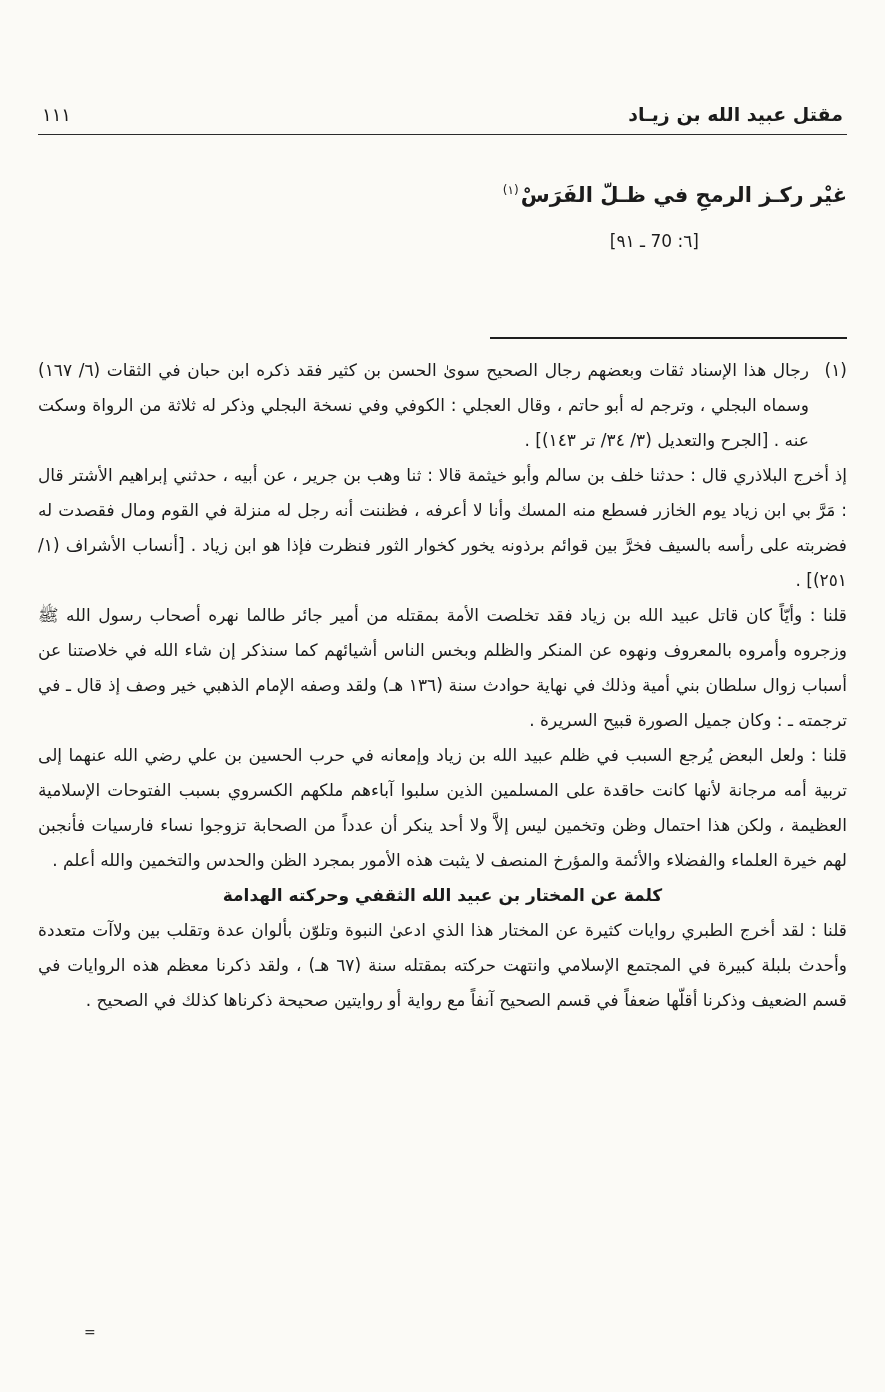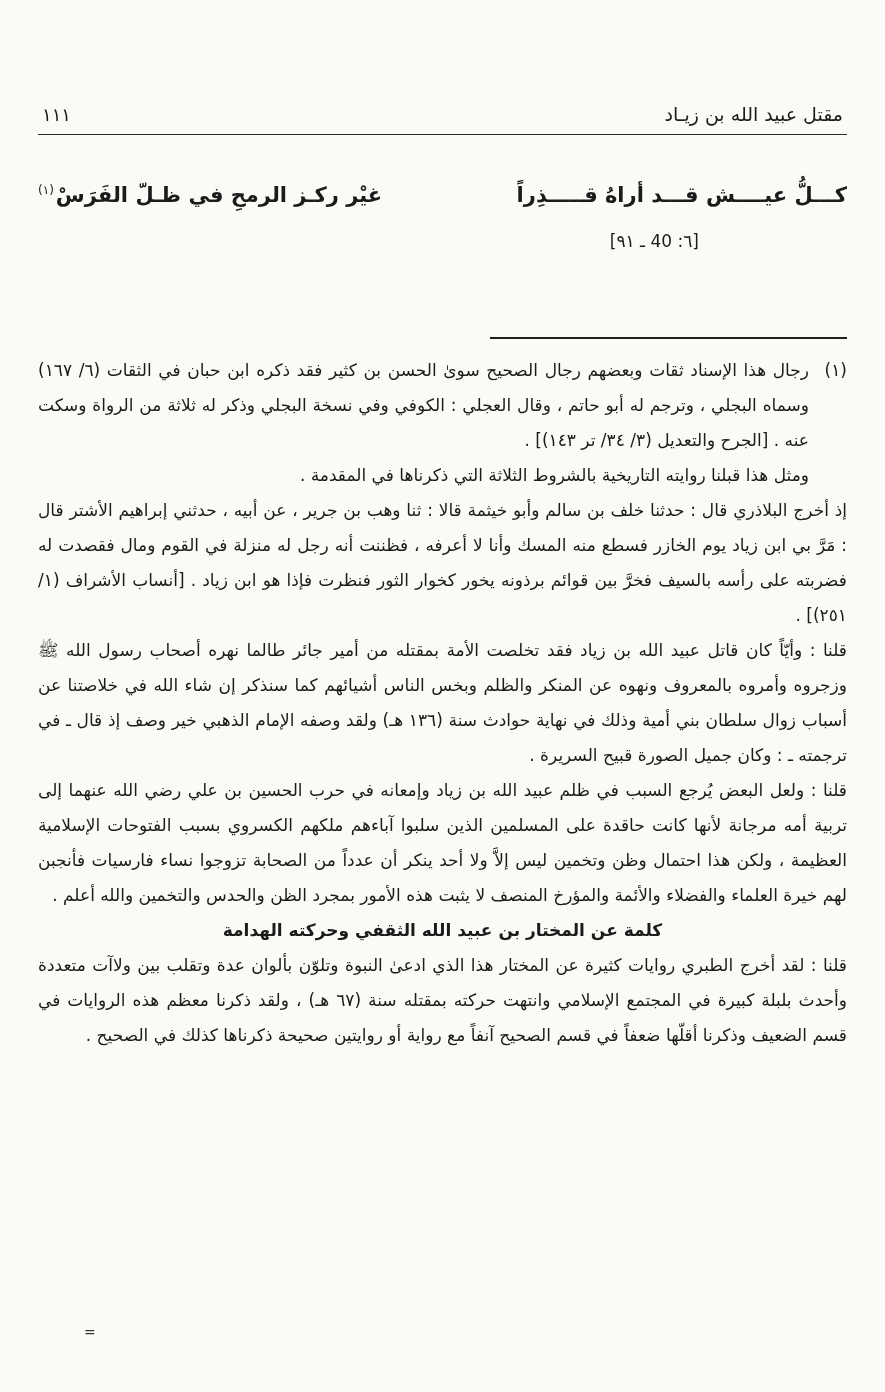--- a/index.html
+++ b/index.html
@@ -22,20 +22,21 @@
   .header {
     display: flex;
     justify-content: space-between;
     align-items: flex-end;
     padding: 0 4px 9px 4px;
     border-bottom: 1.6px solid #2b2b2b;
   }
   .running-title {
     font-size: 19px;
     letter-spacing: 0.2px;
+    font-weight: bold;
   }
   .page-number {
     font-size: 18px;
     margin-top: 28px;
   }
 
   
   .poem {
     display: flex;
     justify-content: space-between;
@@ -100,35 +101,33 @@
 <body>
 
 <div class="page">
 
   <header class="header">
     <div class="running-title">مقتل عبيد الله بن زيـاد</div>
     <div class="page-number">١١١</div>
   </header>
 
   <div class="poem">
-    <span class="hemistich">كـــلُّ عيــــش قـــد أراهُ قـــــذِراً</span>
     <span class="hemistich"><span>غيْر ركـز الرمحِ في ظـلّ الفَرَسْ</span><sup class="fn-ref">(١)</sup></span>
   </div>
 
-  <div class="poem-citation">[٦: 40 ـ ٩١]</div>
+  <div class="poem-citation">[٦: 70 ـ ٩١]</div>
 
   <div class="footnote-sep"></div>
 
   <div class="footnote">
     <div class="fn-indent">
       <p class="fn-p fn-first">
         <span class="fn-marker">(١)</span>
         <span>رجال هذا الإسناد ثقات وبعضهم رجال الصحيح سوىٰ الحسن بن كثير فقد ذكره ابن حبان في الثقات (٦/ ١٦٧) وسماه البجلي ، وترجم له أبو حاتم ، وقال العجلي : الكوفي وفي نسخة البجلي وذكر له ثلاثة من الرواة وسكت عنه . [الجرح والتعديل (٣/ ٣٤/ تر ١٤٣)] .</span>
       </p>
-      <p class="fn-p">ومثل هذا قبلنا روايته التاريخية بالشروط الثلاثة التي ذكرناها في المقدمة .</p>
     </div>
     <p class="fn-p">إذ أخرج البلاذري قال : حدثنا خلف بن سالم وأبو خيثمة قالا : ثنا وهب بن جرير ، عن أبيه ، حدثني إبراهيم الأشتر قال : مَرَّ بي ابن زياد يوم الخازر فسطع منه المسك وأنا لا أعرفه ، فظننت أنه رجل له منزلة في القوم ومال فقصدت له فضربته على رأسه بالسيف فخرَّ بين قوائم برذونه يخور كخوار الثور فنظرت فإذا هو ابن زياد . [أنساب الأشراف (١/ ٢٥١)] .</p>
     <p class="fn-p">قلنا : وأيّاً كان قاتل عبيد الله بن زياد فقد تخلصت الأمة بمقتله من أمير جائر طالما نهره أصحاب رسول الله ﷺ وزجروه وأمروه بالمعروف ونهوه عن المنكر والظلم وبخس الناس أشيائهم كما سنذكر إن شاء الله في خلاصتنا عن أسباب زوال سلطان بني أمية وذلك في نهاية حوادث سنة (١٣٦ هـ) ولقد وصفه الإمام الذهبي خير وصف إذ قال ـ في ترجمته ـ : وكان جميل الصورة قبيح السريرة .</p>
     <p class="fn-p">قلنا : ولعل البعض يُرجع السبب في ظلم عبيد الله بن زياد وإمعانه في حرب الحسين بن علي رضي الله عنهما إلى تربية أمه مرجانة لأنها كانت حاقدة على المسلمين الذين سلبوا آباءهم ملكهم الكسروي بسبب الفتوحات الإسلامية العظيمة ، ولكن هذا احتمال وظن وتخمين ليس إلاَّ ولا أحد ينكر أن عدداً من الصحابة تزوجوا نساء فارسيات فأنجبن لهم خيرة العلماء والفضلاء والأئمة والمؤرخ المنصف لا يثبت هذه الأمور بمجرد الظن والحدس والتخمين والله أعلم .</p>
     <h3 class="fn-subheading">كلمة عن المختار بن عبيد الله الثقفي وحركته الهدامة</h3>
     <p class="fn-p">قلنا : لقد أخرج الطبري روايات كثيرة عن المختار هذا الذي ادعىٰ النبوة وتلوّن بألوان عدة وتقلب بين ولاآت متعددة وأحدث بلبلة كبيرة في المجتمع الإسلامي وانتهت حركته بمقتله سنة (٦٧ هـ) ، ولقد ذكرنا معظم هذه الروايات في قسم الضعيف وذكرنا أقلّها ضعفاً في قسم الصحيح آنفاً مع رواية أو روايتين صحيحة ذكرناها كذلك في الصحيح .</p>
   </div>
 
   <div class="continuation-mark">=</div>
 

